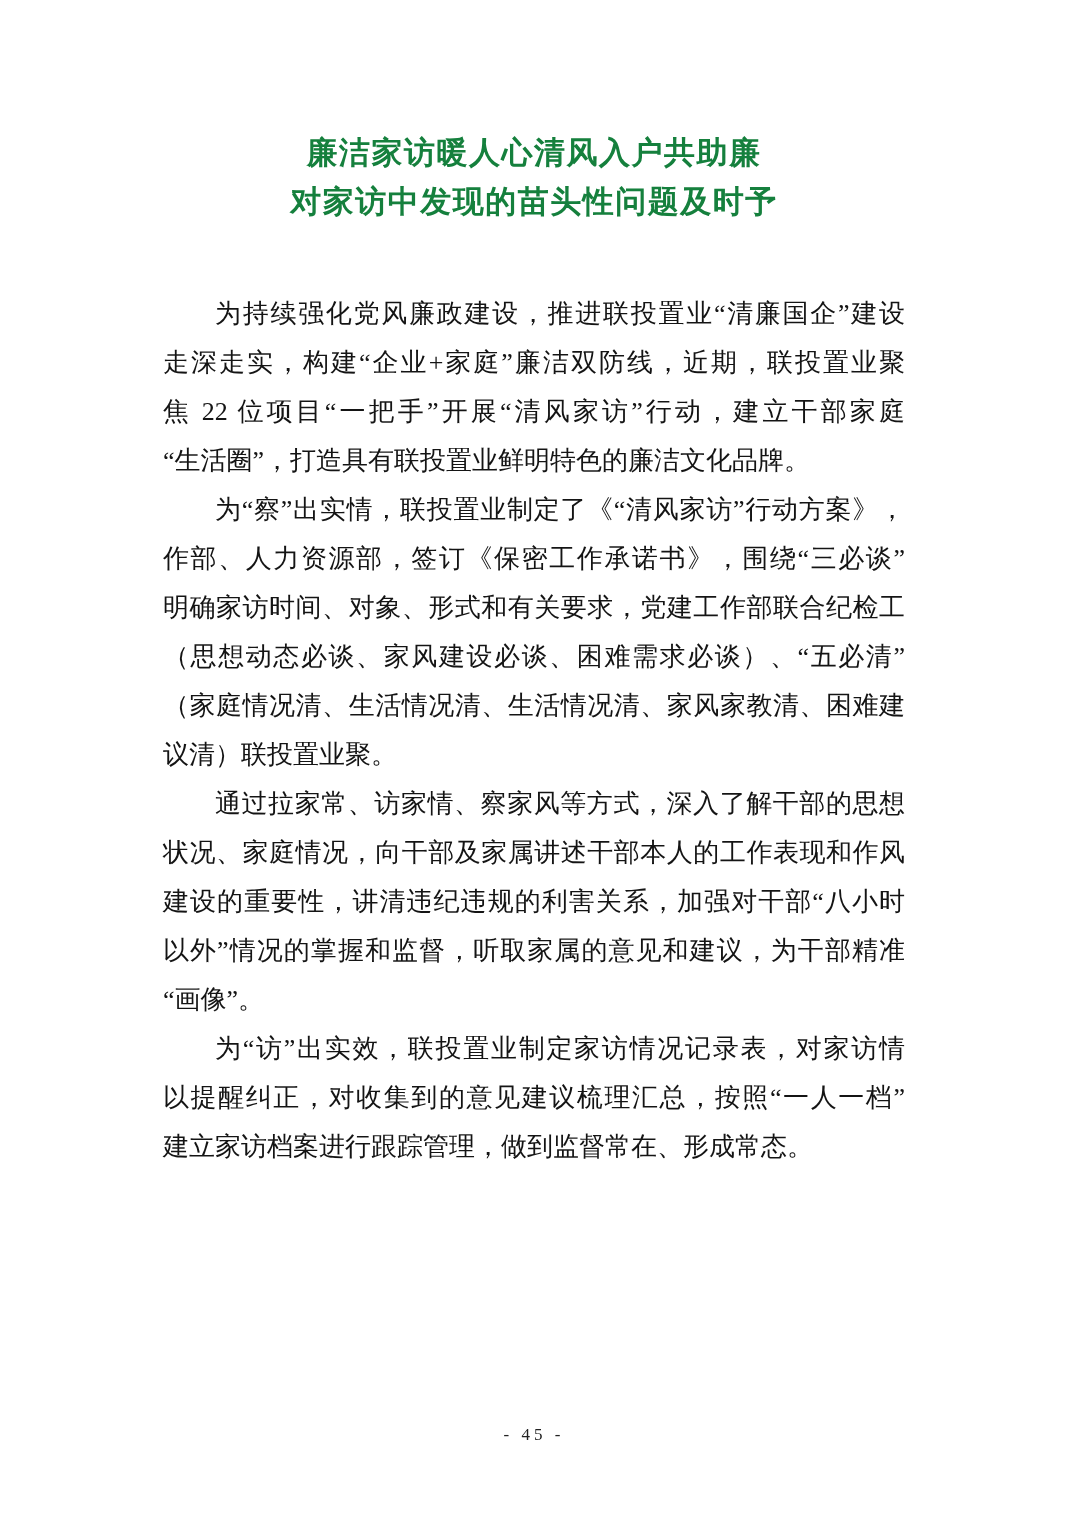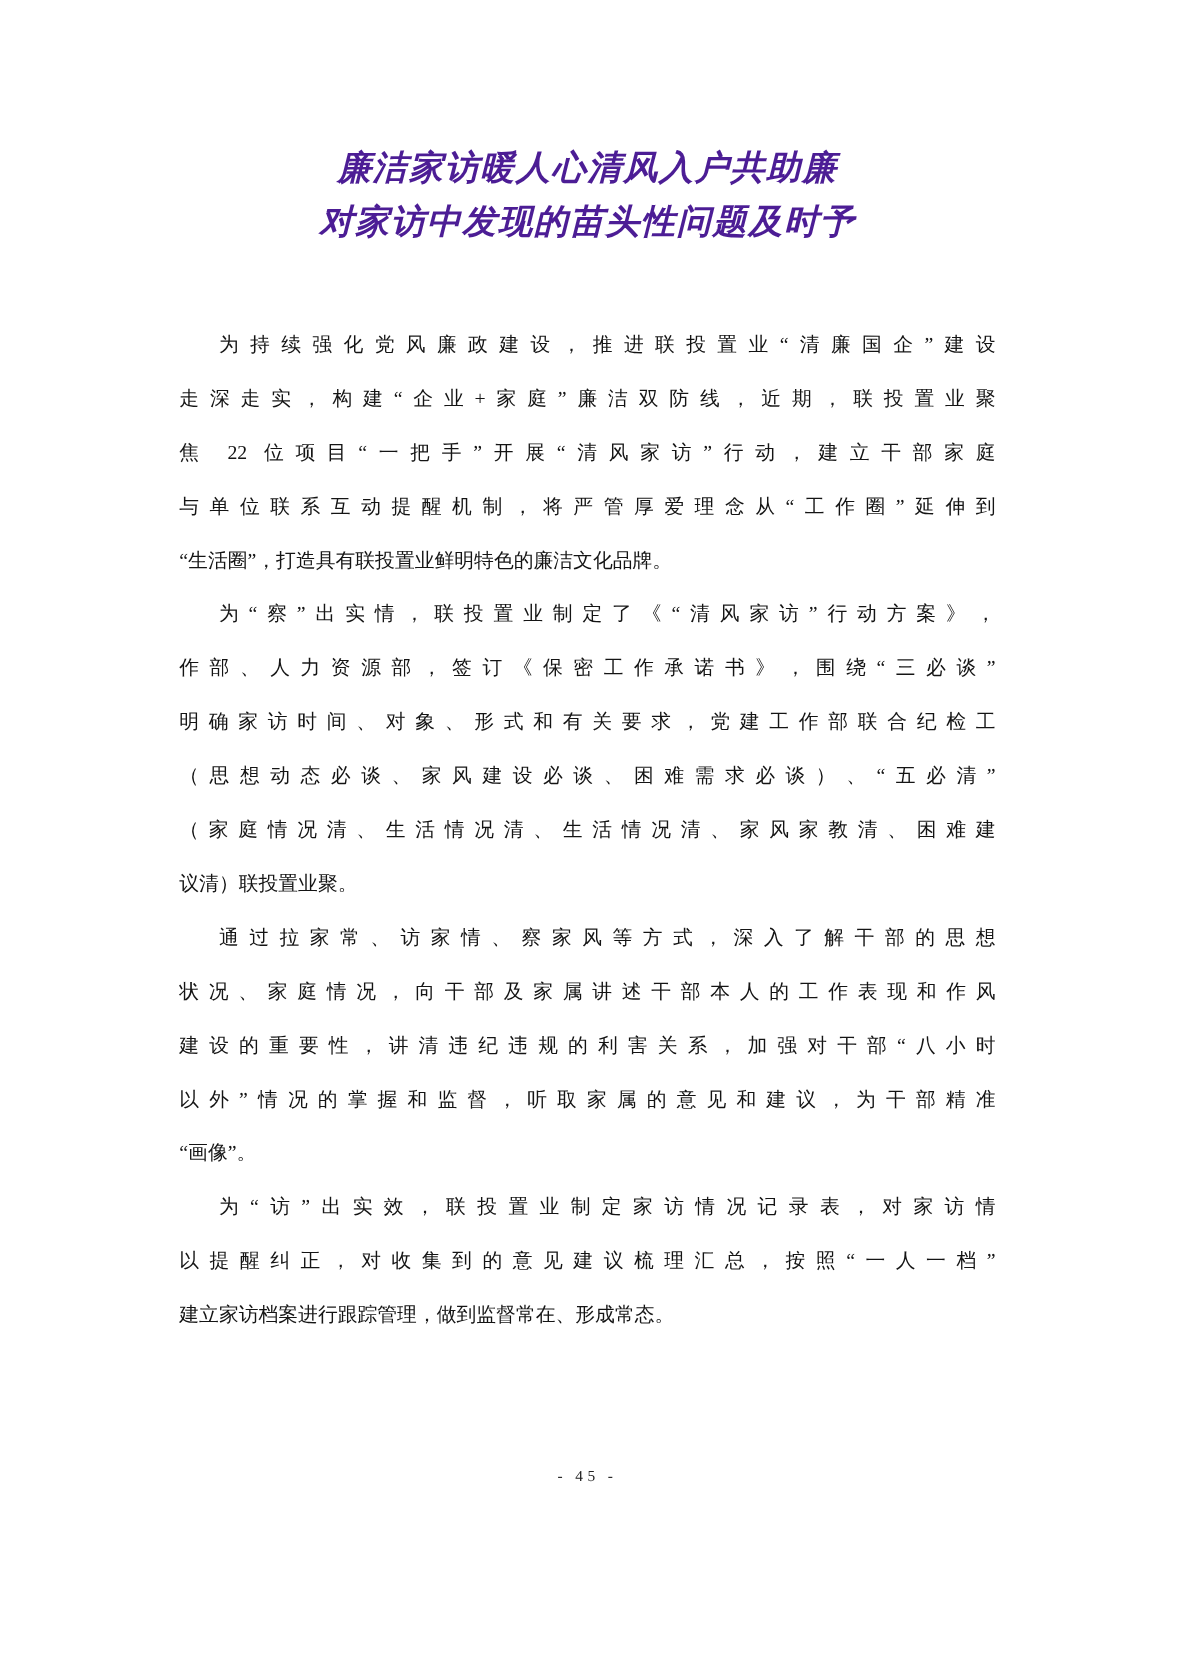--- a/index.html
+++ b/index.html
@@ -24,57 +24,56 @@
     position: absolute;
     top: 128px;
     left: 163px;
     width: 742px;
     text-align: center;
   }
   .title-line {
     font-size: 31px;
     line-height: 49px;
     font-weight: bold;
-    color: #4c1d95;
+    color: #15803d;
     letter-spacing: 1.5px;
     white-space: nowrap;
-    font-style: italic;
   }
   .body-block {
     position: absolute;
     top: 289px;
     left: 163px;
     width: 742px;
   }
   .para {
     margin: 0;
     padding: 0;
   }
   .line {
     height: 49px;
     line-height: 49px;
-    font-size: 18px;
+    font-size: 26px;
     text-align: justify;
     text-align-last: justify;
     white-space: nowrap;
     overflow: visible;
   }
   .line.first {
     text-indent: 2em;
   }
   .line.last {
     text-align-last: left;
   }
   .page-number {
     position: absolute;
-    top: 1330px;
+    top: 1422px;
     left: 163px;
     width: 742px;
     text-align: center;
-    font-size: 14px;
+    font-size: 17px;
     line-height: 26px;
     color: #222222;
     letter-spacing: 4px;
   }
 </style>
 </head>
 <body>
 
 <div class="page">
 
@@ -82,21 +81,20 @@
     <div class="title-line">廉洁家访暖人心清风入户共助廉</div>
     <div class="title-line">对家访中发现的苗头性问题及时予</div>
   </div>
 
   <div class="body-block">
 
     <div class="para">
       <div class="line first">为持续强化党风廉政建设，推进联投置业“清廉国企”建设</div>
       <div class="line">走深走实，构建“企业+家庭”廉洁双防线，近期，联投置业聚</div>
       <div class="line">焦 22 位项目“一把手”开展“清风家访”行动，建立干部家庭</div>
-      <div class="line">与单位联系互动提醒机制，将严管厚爱理念从“工作圈”延伸到</div>
       <div class="line last">“生活圈”，打造具有联投置业鲜明特色的廉洁文化品牌。</div>
     </div>
 
     <div class="para">
       <div class="line first">为“察”出实情，联投置业制定了《“清风家访”行动方案》，</div>
       <div class="line">作部、人力资源部，签订《保密工作承诺书》，围绕“三必谈”</div>
       <div class="line">明确家访时间、对象、形式和有关要求，党建工作部联合纪检工</div>
       <div class="line">（思想动态必谈、家风建设必谈、困难需求必谈）、“五必清”</div>
       <div class="line">（家庭情况清、生活情况清、生活情况清、家风家教清、困难建</div>
       <div class="line last">议清）联投置业聚。</div>

